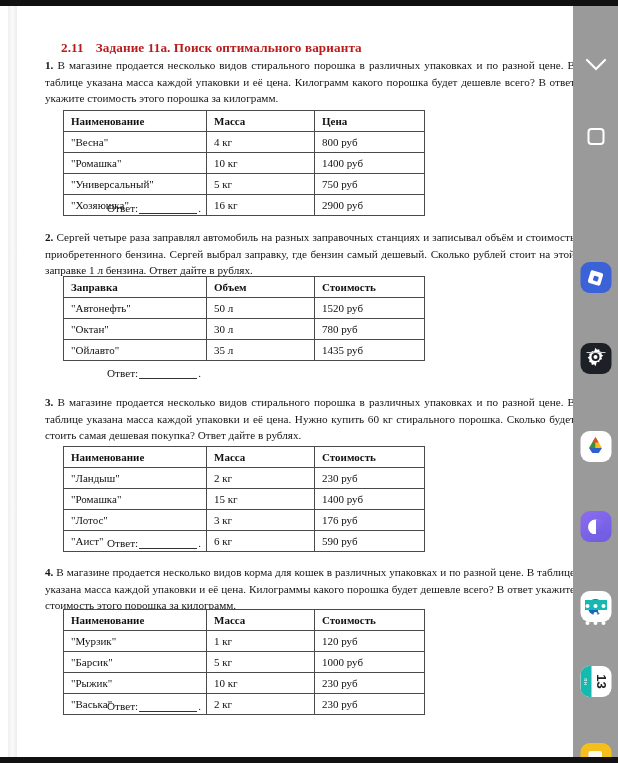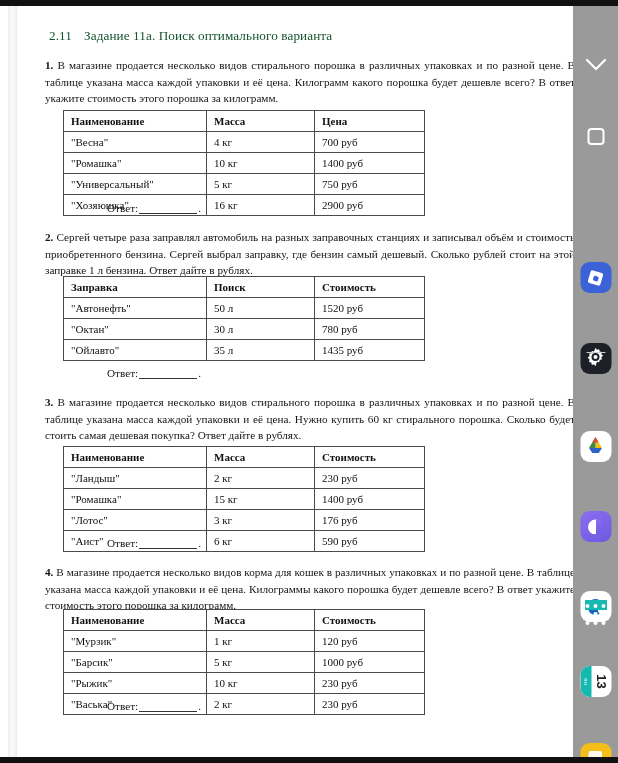--- a/index.html
+++ b/index.html
@@ -16,22 +16,22 @@
     background:linear-gradient(to right,#efefef,#fafafa,#ededed);}
   .leftblack{position:absolute;left:0;top:6px;width:8px;height:751px;background:#ffffff;}
 
   .page{
     position:absolute;left:17px;top:6px;width:556px;height:751px;
     background:#ffffff;overflow:hidden;
   }
   .content{position:absolute;left:0;top:0;width:560px;}
 
   h1.heading{
-    font-size:13.2px;font-weight:normal;margin:4px;padding:0;
-    color:#14532d;letter-spacing:.1px;
+    font-size:13.2px;font-weight:bold;margin:16px;padding:0;
+    color:#b91c1c;letter-spacing:.1px;
     position:absolute;left:28px;top:18px;white-space:nowrap;
   }
   .heading .num{margin-right:12px;}
 
   .para{
     position:absolute;left:28px;width:530px;
     font-size:11.2px;line-height:16.5px;color:#151515;
     text-align:justify;
   }
   .para b{font-weight:bold;}
@@ -174,21 +174,21 @@
           <tr>
             <th class="c1">Наименование</th>
             <th class="c2">Масса</th>
             <th class="c3">Цена</th>
           </tr>
         </thead>
         <tbody>
           <tr>
             <td>"Весна"</td>
             <td>4 кг</td>
-            <td>700 руб</td>
+            <td>800 руб</td>
           </tr>
           <tr>
             <td>"Ромашка"</td>
             <td>10 кг</td>
             <td>1400 руб</td>
           </tr>
           <tr>
             <td>"Универсальный"</td>
             <td>5 кг</td>
             <td>750 руб</td>
@@ -202,21 +202,21 @@
       </table>
 
       <div class="answer" style="top:196px;"><span>Ответ:</span><span class="blank"></span><span>.</span></div>
 
       <p class="para" style="top:212px;"><b>2.</b> <span>Сергей четыре раза заправлял автомобиль на разных заправочных станциях и записывал объём и стоимость приобретенного бензина. Сергей выбрал заправку, где бензин самый дешевый. Сколько рублей стоит на этой заправке 1 л бензина. Ответ дайте в рублях.</span></p>
 
       <table class="t" style="left:46px;top:270px;">
         <thead>
           <tr>
             <th class="c1">Заправка</th>
-            <th class="c2">Поиск</th>
+            <th class="c2">Объем</th>
             <th class="c3">Стоимость</th>
           </tr>
         </thead>
         <tbody>
           <tr>
             <td>"Автонефть"</td>
             <td>50 л</td>
             <td>1520 руб</td>
           </tr>
           <tr>

